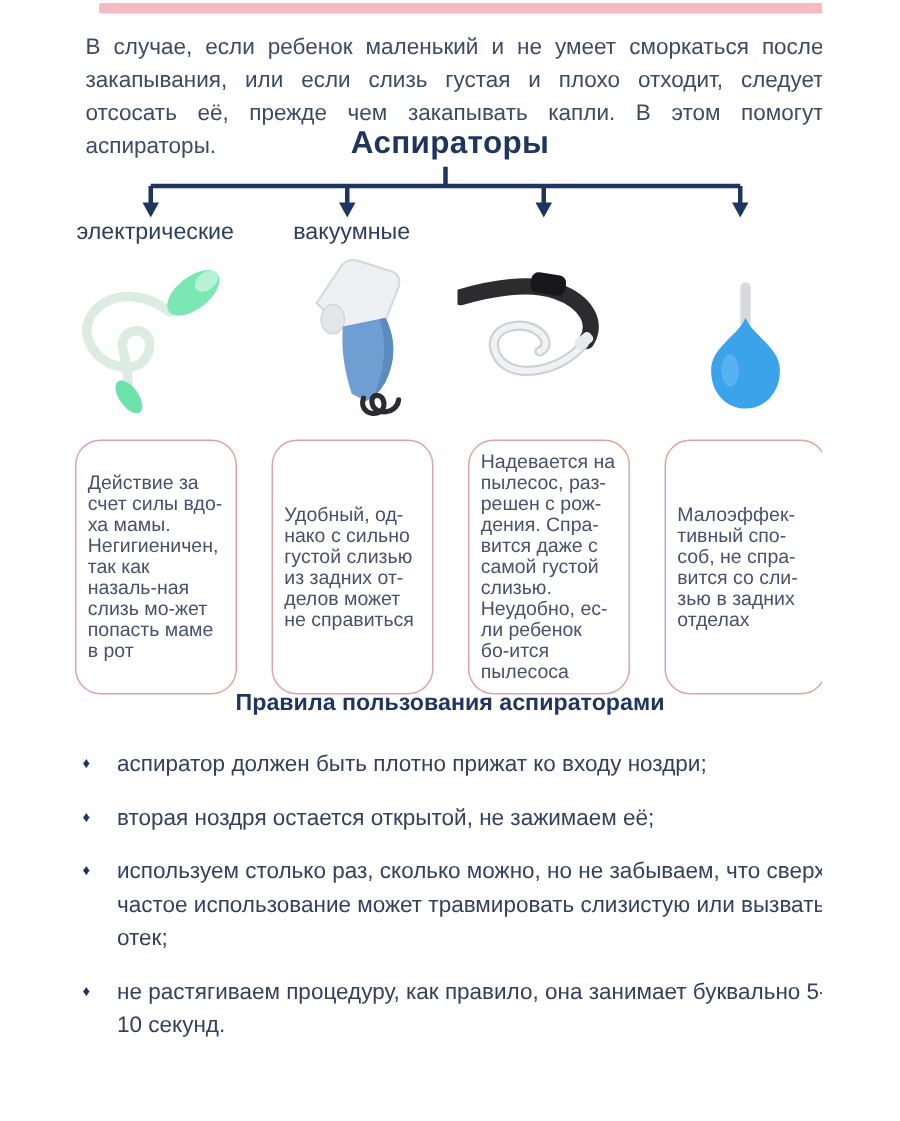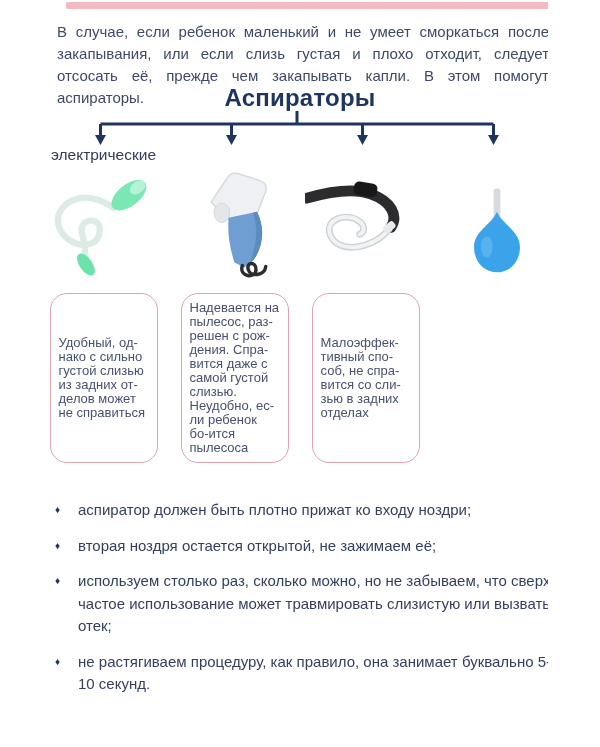--- a/index.html
+++ b/index.html
@@ -11,21 +11,21 @@
   .top-bar {
     position:absolute; left:66px; top:2px; width:504px; height:7px;
     background:#f5b9c2; border-radius:2px;
   }
   .intro {
     position:absolute; left:57px; top:21px; width:492px; margin:0;
     font-size:15px; line-height:22px; text-align:justify; color:#3c4a68;
   }
   .tree-title {
     position:absolute; left:0; top:84px; width:600px; margin:0;
-    text-align:center; font-size:24px; font-weight:bold; color:#1e355f;
+    text-align:center; font-size:21px; font-weight:bold; color:#1e355f;
     letter-spacing:0.2px;
   }
   .tree-svg { position:absolute; left:0; top:111px; }
   .labels-row, .images-row, .boxes-row {
     position:absolute; left:38px; width:524px;
     display:grid; grid-template-columns:repeat(4,1fr);
   }
   .labels-row { top:143px; }
   .branch-label {
     text-align:center; font-size:15.5px; line-height:24px; color:#2e3c5e;
@@ -80,20 +80,21 @@
       <line x1="493.5" y1="13" x2="493.5" y2="25"></line>
       <polygon points="95,24 106,24 100.5,34" stroke="none"></polygon>
       <polygon points="226,24 237,24 231.5,34" stroke="none"></polygon>
       <polygon points="357,24 368,24 362.5,34" stroke="none"></polygon>
       <polygon points="488,24 499,24 493.5,34" stroke="none"></polygon>
     </g>
   </svg>
 
   <div class="labels-row">
     <div class="branch-label">электрические</div>
+    <div class="branch-label">вакуумные</div>
   </div>
 
   <div class="images-row">
     <div class="image-cell">
       <svg width="122" height="120" viewBox="0 0 125 115">
         <path d="M72,40 C40,16 10,38 16,58 C22,80 56,86 58,64 C60,48 36,50 40,66 C43,78 44,86 43,93" fill="none" stroke="#dcece4" stroke-width="6.5" stroke-linecap="round"></path>
         <ellipse cx="88" cy="27" rx="21" ry="11" fill="#7be8b4" transform="rotate(-38 88 27)"></ellipse>
         <ellipse cx="97" cy="19" rx="9" ry="6" fill="#b4f3d6" transform="rotate(-38 97 19)"></ellipse>
         <ellipse cx="44" cy="98" rx="13" ry="6.5" fill="#6ce3ab" transform="rotate(55 44 98)"></ellipse>
       </svg>
@@ -120,30 +121,34 @@
       <svg width="122" height="120" viewBox="0 0 125 115">
         <rect x="59" y="20" width="7" height="30" rx="3" fill="#d7dadd"></rect>
         <path d="M62.5,44 C68,57 86,64 86,80 C86,96 75,106 62.5,106 C50,106 39,96 39,80 C39,64 57,57 62.5,44 Z" fill="#3ba3ea"></path>
         <ellipse cx="52" cy="80" rx="6" ry="11" fill="#6fc0f2" opacity="0.55"></ellipse>
       </svg>
     </div>
   </div>
 
   <div class="boxes-row">
     <div class="desc-box">
+      <span class="desc-text">Действие за счет силы вдо-ха мамы. Негигиеничен, так как назаль-ная слизь мо-жет попасть маме в рот</span>
+    </div>
+    <div class="desc-box">
       <span class="desc-text">Удобный, од-нако с сильно густой слизью из задних от-делов может не справиться</span>
     </div>
     <div class="desc-box">
       <span class="desc-text">Надевается на пылесос, раз-решен с рож-дения. Спра-вится даже с самой густой слизью. Неудобно, ес-ли ребенок бо-ится пылесоса</span>
     </div>
     <div class="desc-box">
       <span class="desc-text">Малоэффек-тивный спо-соб, не спра-вится со сли-зью в задних отделах</span>
     </div>
   </div>
 
+  <h2 class="rules-heading">Правила пользования аспираторами</h2>
 
   <ul class="rules-list">
     <li>
       <span class="bullet-marker">♦</span>
       <span class="rule-text">аспиратор должен быть плотно прижат ко входу ноздри;</span>
     </li>
     <li>
       <span class="bullet-marker">♦</span>
       <span class="rule-text">вторая ноздря остается открытой, не зажимаем её;</span>
     </li>

